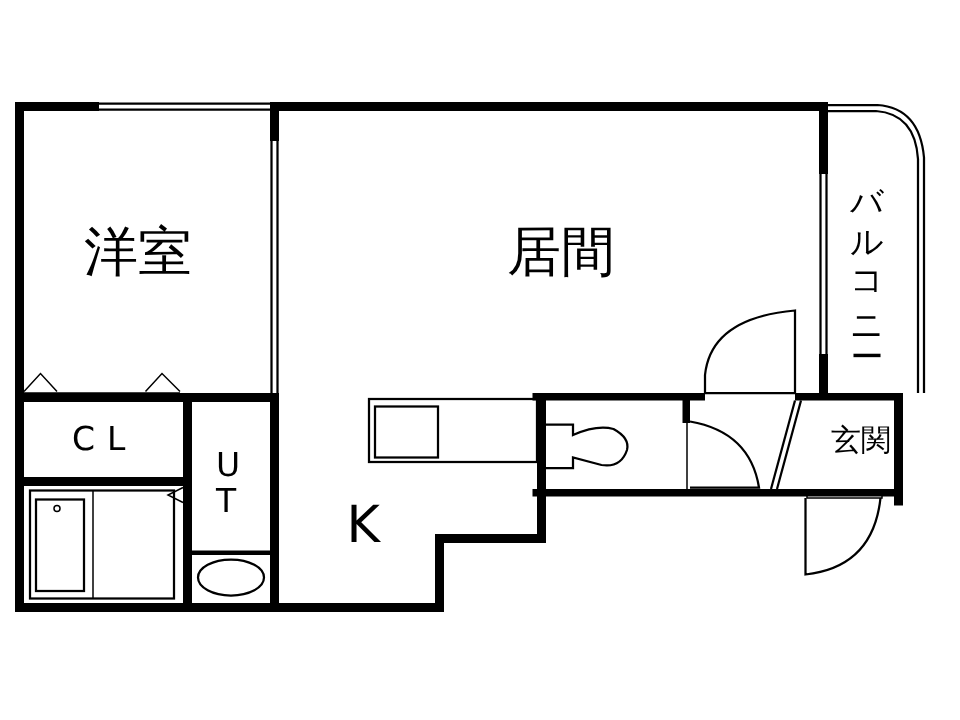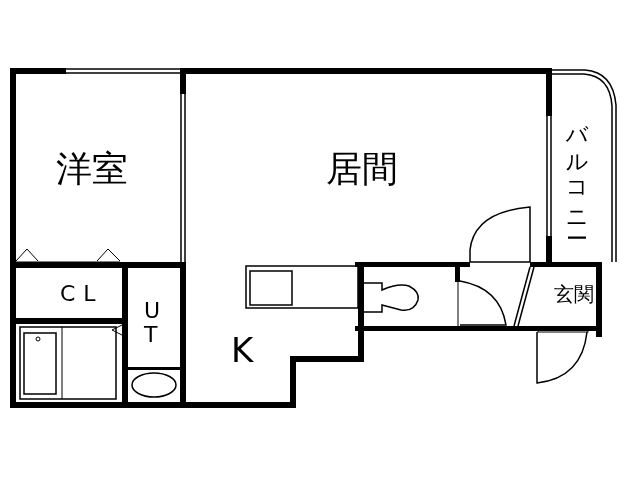--- a/index.html
+++ b/index.html
@@ -86,19 +86,19 @@
 
     <line x1="530" y1="267" x2="514" y2="326" stroke-width="1.5"></line>
     <line x1="534" y1="267" x2="518" y2="326" stroke-width="1.5"></line>
 
     <rect x="538" y="329" width="50" height="3" stroke-width="1"></rect>
     <path d="M537 332 L537 383 Q582 378 587 332" stroke-width="1.5"></path>
   </g>
 </svg>
 
 <div class="lbl big" style="left:56px;top:151px;">洋室</div>
-<div class="lbl big" style="left:326px;top:151px;text-align:right;">居間</div>
+<div class="lbl big" style="left:338px;top:151px;text-align:right;">居間</div>
 <div class="lbl vert" style="left:566px;top:110px;">バルコニー</div>
-<div class="lbl med" style="left:60px;top:283px;letter-spacing:8px;">CL</div>
+<div class="lbl med" style="left:48px;top:283px;letter-spacing:8px;">CL</div>
 <div class="lbl med" style="left:144px;top:300px;">U</div>
 <div class="lbl med" style="left:144px;top:324px;">T</div>
 <div class="lbl big" style="left:231px;top:333px;font-size:34px;">K</div>
 <div class="lbl small" style="left:554px;top:286px;">玄関</div>
 
 </body></html>

